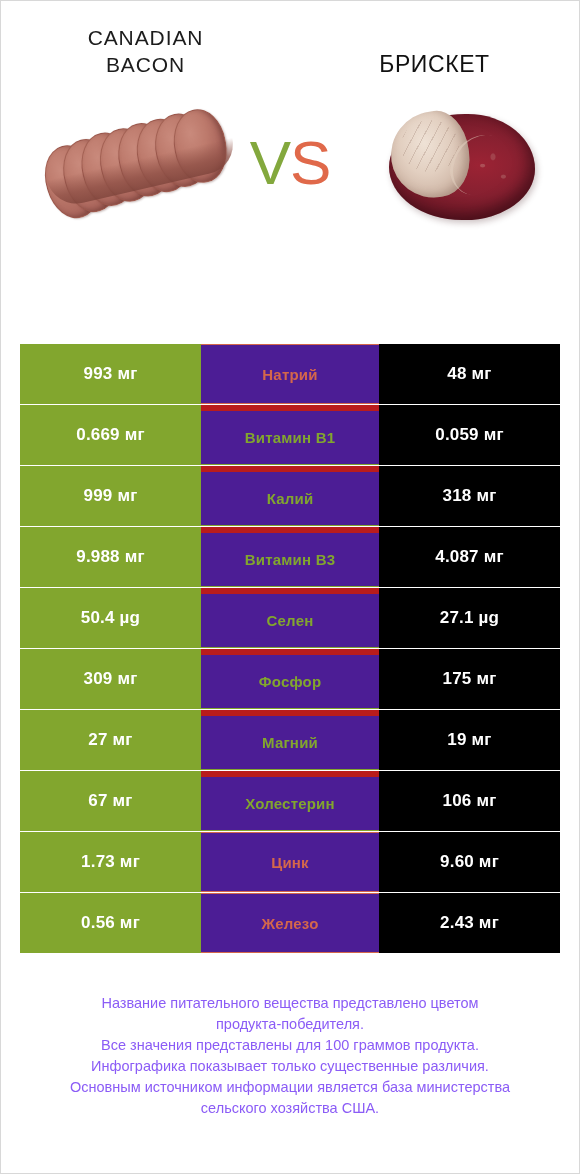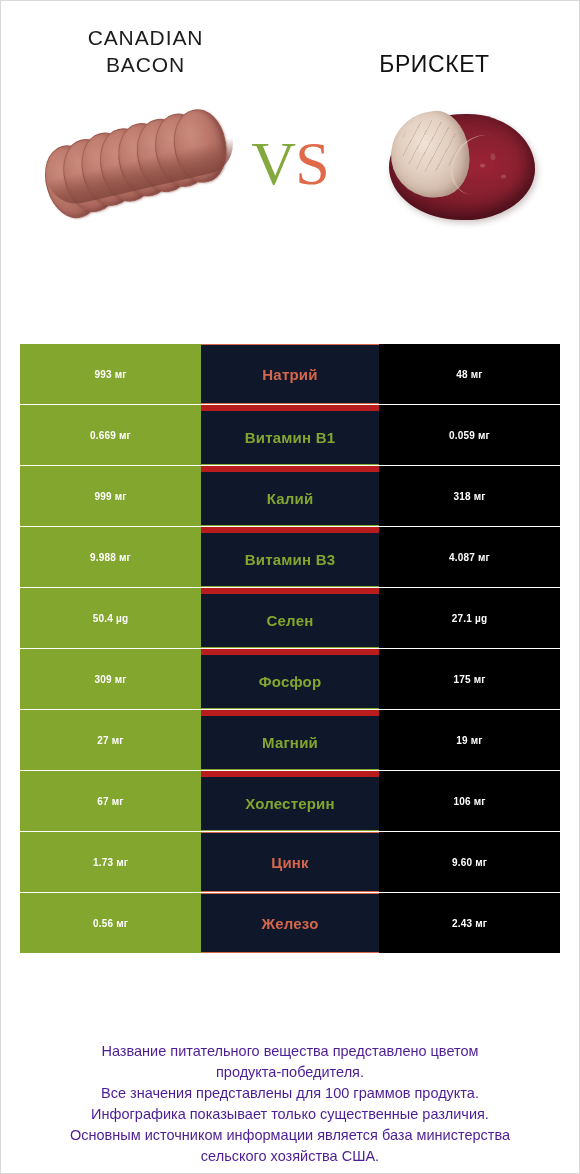--- a/index.html
+++ b/index.html
@@ -50,21 +50,20 @@
     color: #111111;
     text-transform: uppercase;
     padding-top: 28px;
   }
 
   
   .products {
     position: relative;
     height: 170px;
     margin-top: 16px;
-    font-family: Liberation Serif, serif;
   }
 
   
   .bacon {
     position: absolute;
     left: 44px;
     top: 20px;
     width: 200px;
     height: 110px;
     transform: rotate(-13deg);
@@ -178,33 +177,33 @@
   .row {
     display: flex;
     width: 100%;
     height: 60px;
     margin-bottom: 1px;
   }
   .cell {
     display: flex;
     align-items: center;
     justify-content: center;
-    font-size: 10px;
+    font-size: 17px;
     font-weight: 600;
     letter-spacing: 0.2px;
   }
   .cell-left, .cell-right {
     width: 181px;
     color: #ffffff;
   }
   .cell-left  { background: #82a62e; }
   .cell-right { background: #000000; }
   .cell-mid {
     width: 178px;
-    background: #0f172a;
+    background: #4c1d95;
     font-size: 15px;
     font-weight: 700;
     letter-spacing: 0.2px;
   }
   .cell-mid.win-left {
     color: #82a62e;
     border-top: 6px solid #b91c1c;
     border-bottom: 1px solid #82a62e;
   }
   .cell-mid.win-right {
@@ -214,24 +213,23 @@
   }
 
   
   .footer {
     position: absolute;
     left: 0; right: 0;
     top: 992px;
     text-align: center;
     font-size: 14.5px;
     line-height: 21px;
-    color: #4c1d95;
+    color: #8b5cf6;
     font-weight: 400;
     padding: 0 24px;
-    margin-top: 48px;
   }
   .footer .fl { display: block; }
 </style>
 </head>
 <body>
 
 <div class="page">
 
   <div class="titles">
     <div class="title-col">

